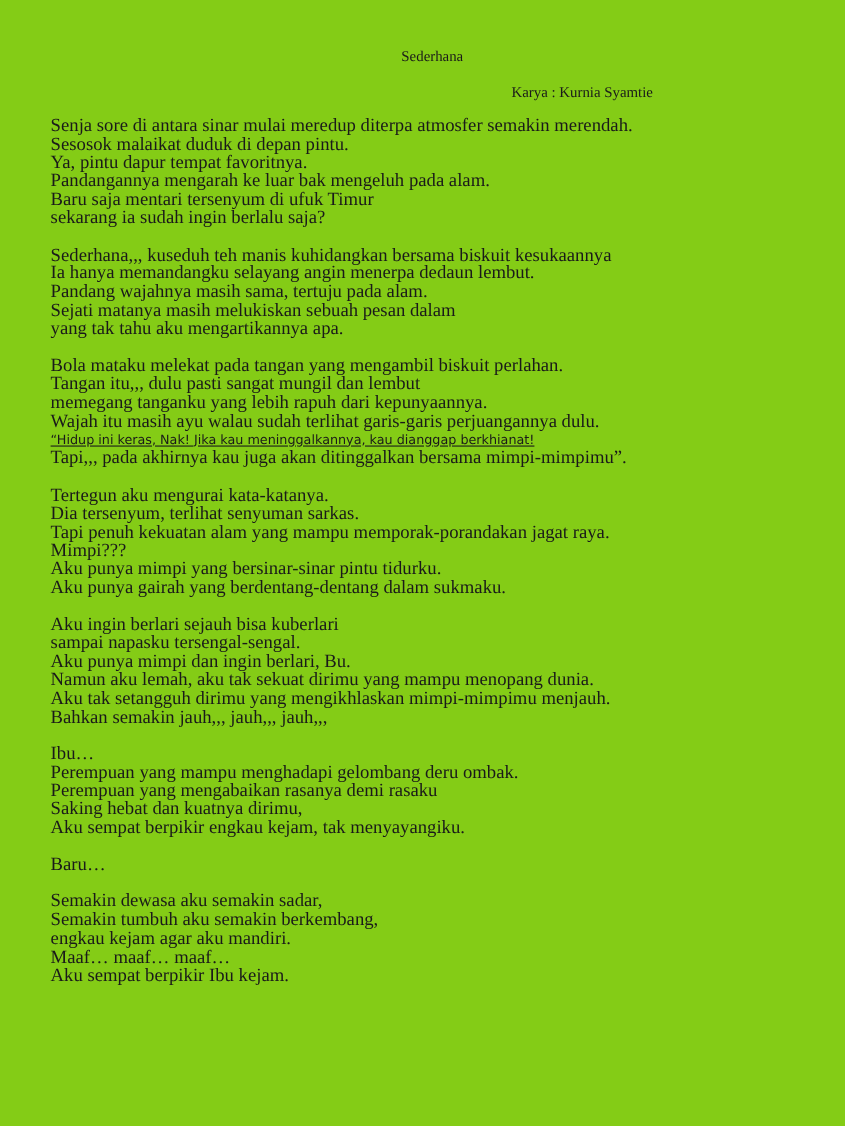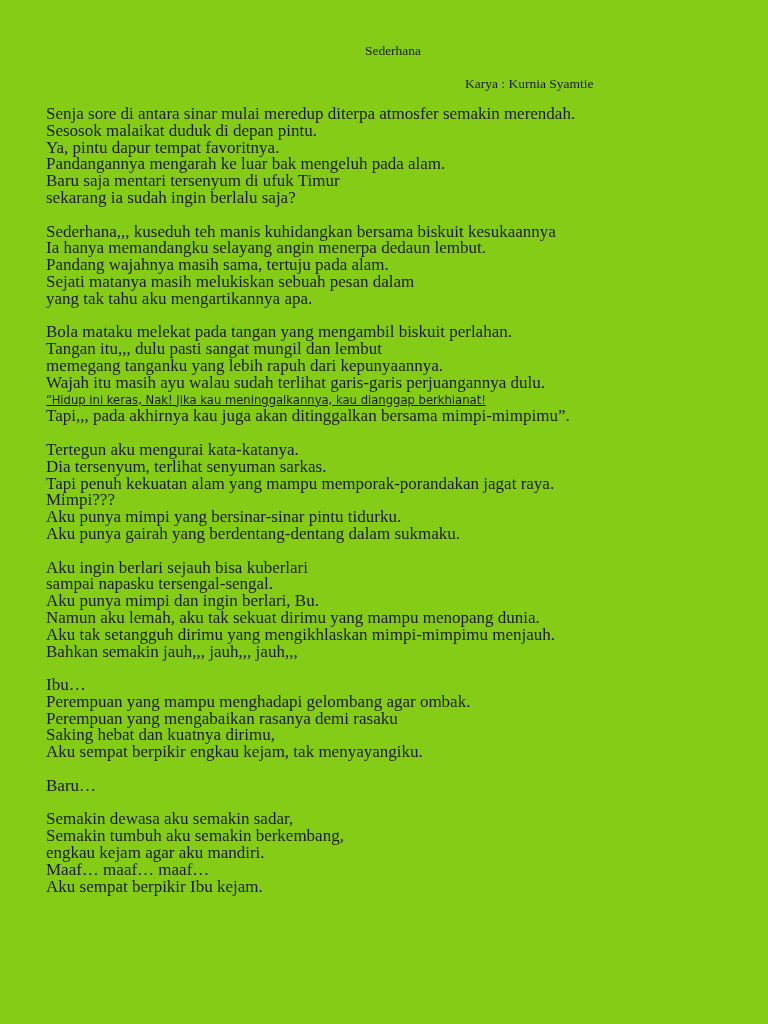--- a/index.html
+++ b/index.html
@@ -105,21 +105,21 @@
     <div class="stanza">
       <span class="line">Aku ingin berlari sejauh bisa kuberlari</span>
       <span class="line">sampai napasku tersengal-sengal.</span>
       <span class="line">Aku punya mimpi dan ingin berlari, Bu.</span>
       <span class="line">Namun aku lemah, aku tak sekuat dirimu yang mampu menopang dunia.</span>
       <span class="line">Aku tak setangguh dirimu yang mengikhlaskan mimpi-mimpimu menjauh.</span>
       <span class="line">Bahkan semakin jauh,,, jauh,,, jauh,,,</span>
     </div>
     <div class="stanza">
       <span class="line">Ibu…</span>
-      <span class="line">Perempuan yang mampu menghadapi gelombang agar ombak.</span>
+      <span class="line">Perempuan yang mampu menghadapi gelombang deru ombak.</span>
       <span class="line">Perempuan yang mengabaikan rasanya demi rasaku</span>
       <span class="line">Saking hebat dan kuatnya dirimu,</span>
       <span class="line">Aku sempat berpikir engkau kejam, tak menyayangiku.</span>
     </div>
     <div class="stanza">
       <span class="line">Baru…</span>
     </div>
     <div class="stanza">
       <span class="line">Semakin dewasa aku semakin sadar,</span>
       <span class="line">Semakin tumbuh aku semakin berkembang,</span>

